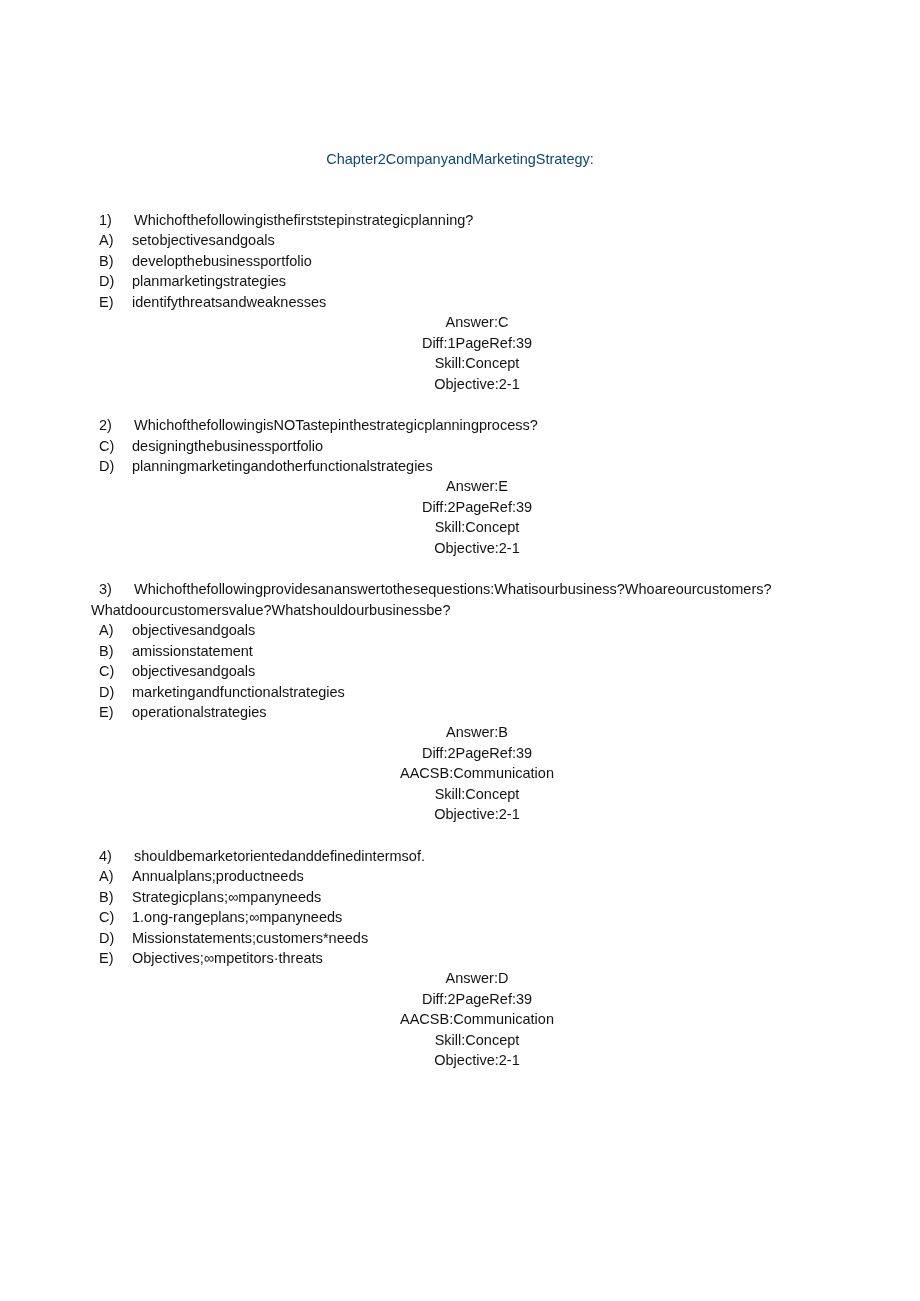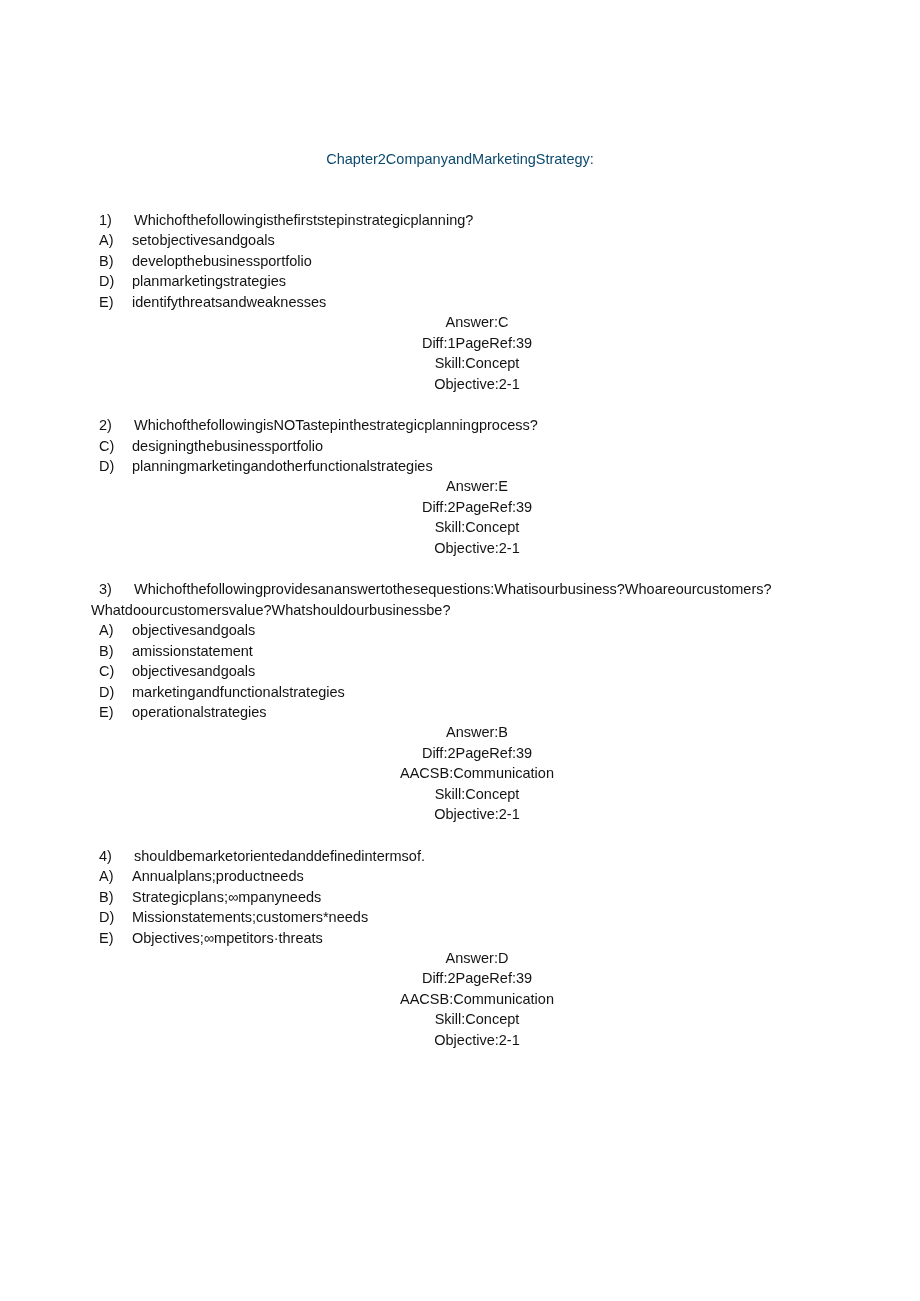--- a/index.html
+++ b/index.html
@@ -120,20 +120,21 @@
       <div class="line meta">Diff:2PageRef:39</div>
       <div class="line meta">AACSB:Communication</div>
       <div class="line meta">Skill:Concept</div>
       <div class="line meta">Objective:2-1</div>
     </div>
 
     <div class="qblock">
       <div class="line q-stem"><span class="q-marker">4)</span><span>shouldbemarketorientedanddefinedintermsof.</span></div>
       <div class="line opt"><span class="opt-marker">A)</span><span>Annualplans;productneeds</span></div>
       <div class="line opt"><span class="opt-marker">B)</span><span>Strategicplans;∞mpanyneeds</span></div>
+      <div class="line opt"><span class="opt-marker">C)</span><span>1.ong-rangeplans;∞mpanyneeds</span></div>
       <div class="line opt"><span class="opt-marker">D)</span><span>Missionstatements;customers*needs</span></div>
       <div class="line opt"><span class="opt-marker">E)</span><span>Objectives;∞mpetitors·threats</span></div>
       <div class="line meta">Answer:D</div>
       <div class="line meta">Diff:2PageRef:39</div>
       <div class="line meta">AACSB:Communication</div>
       <div class="line meta">Skill:Concept</div>
       <div class="line meta">Objective:2-1</div>
     </div>
 
   </div>

